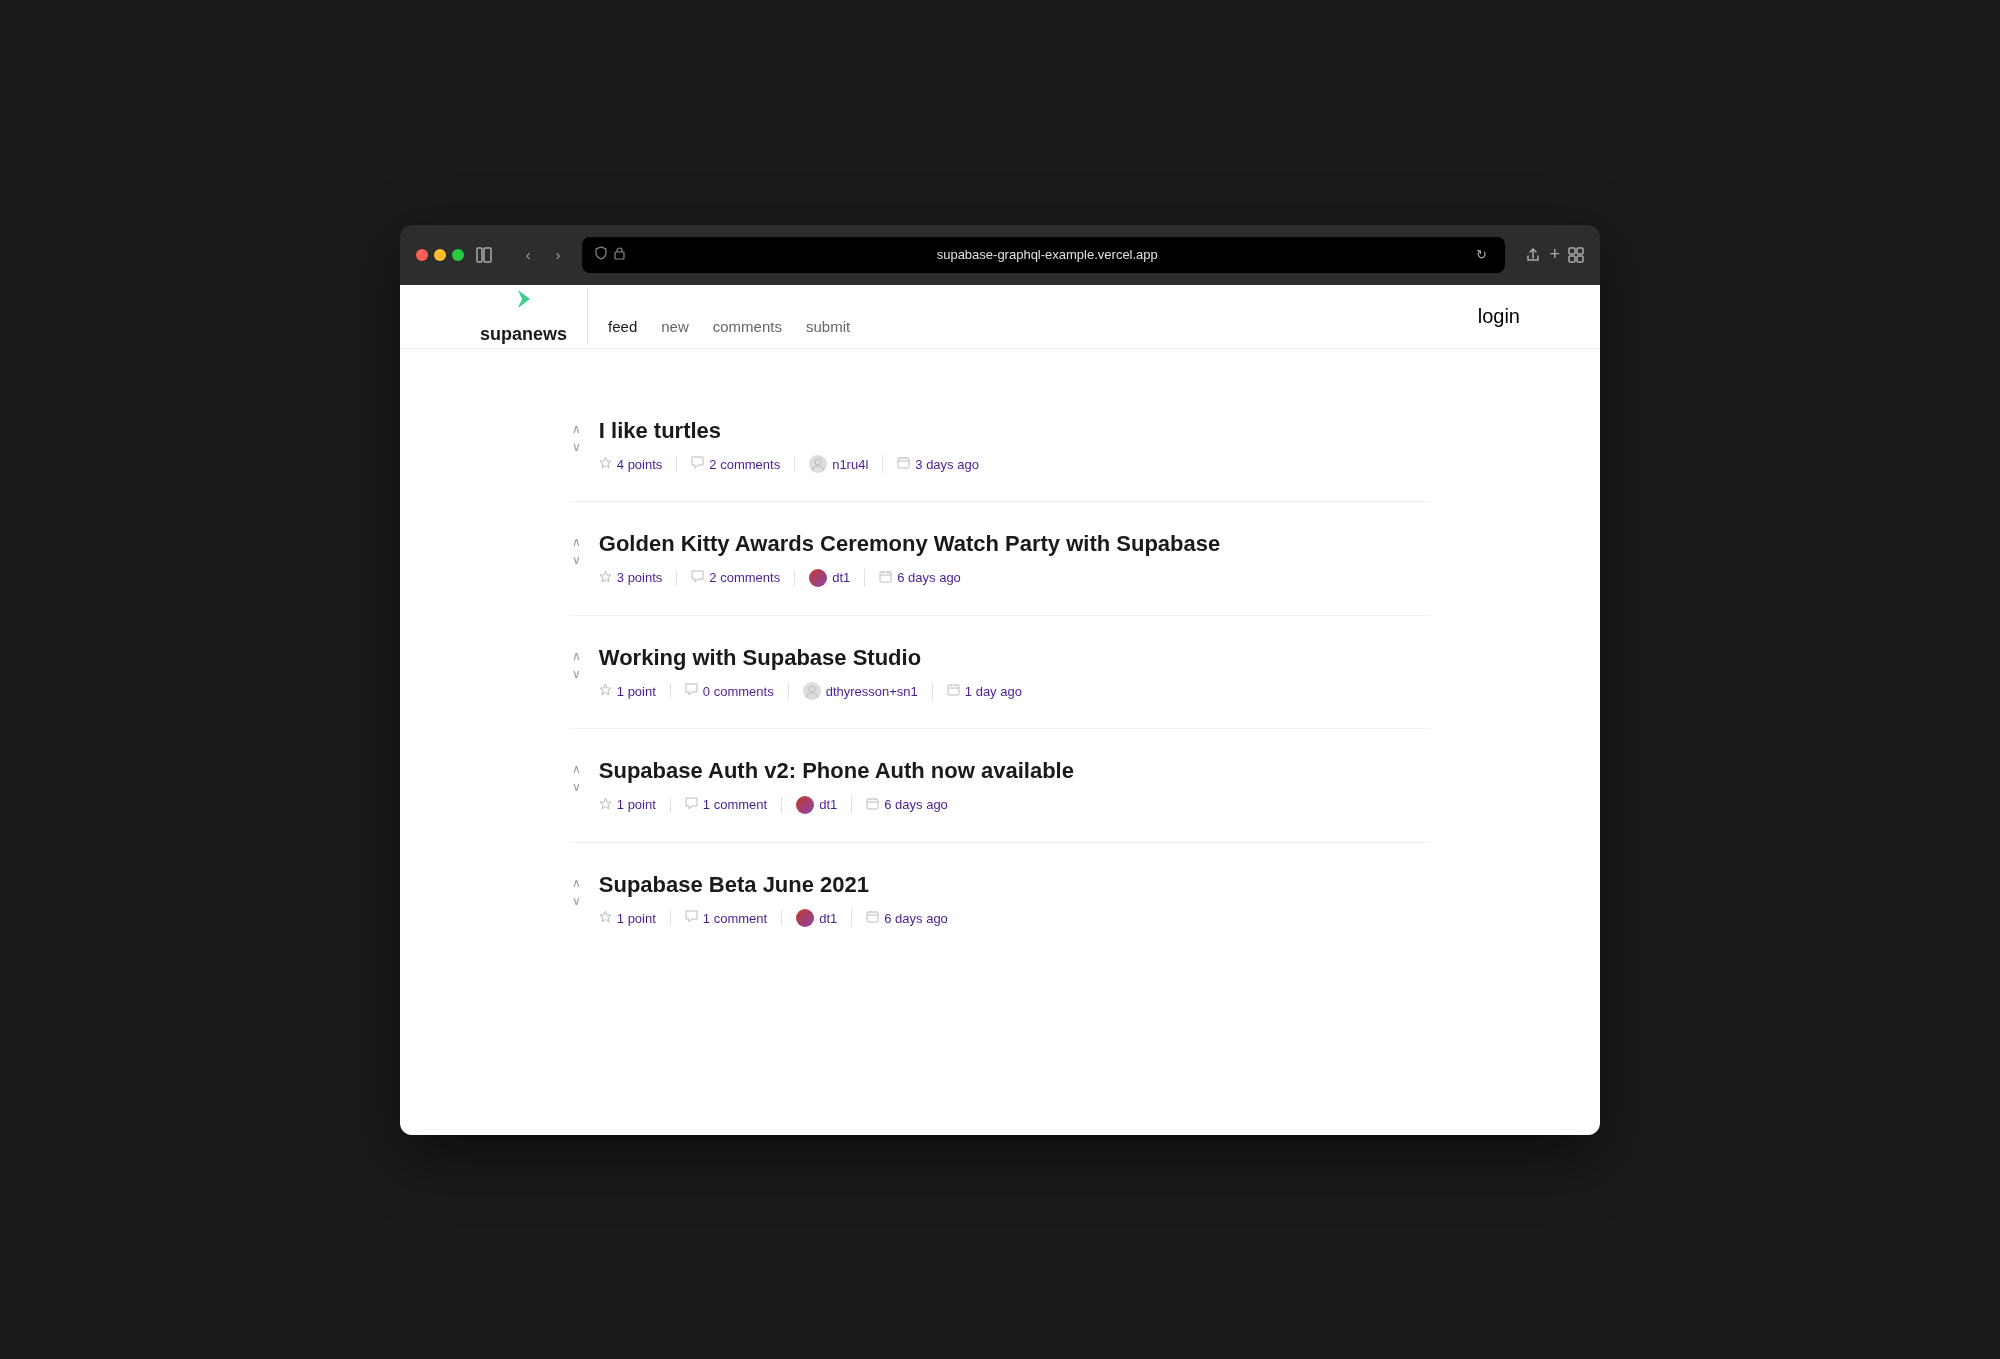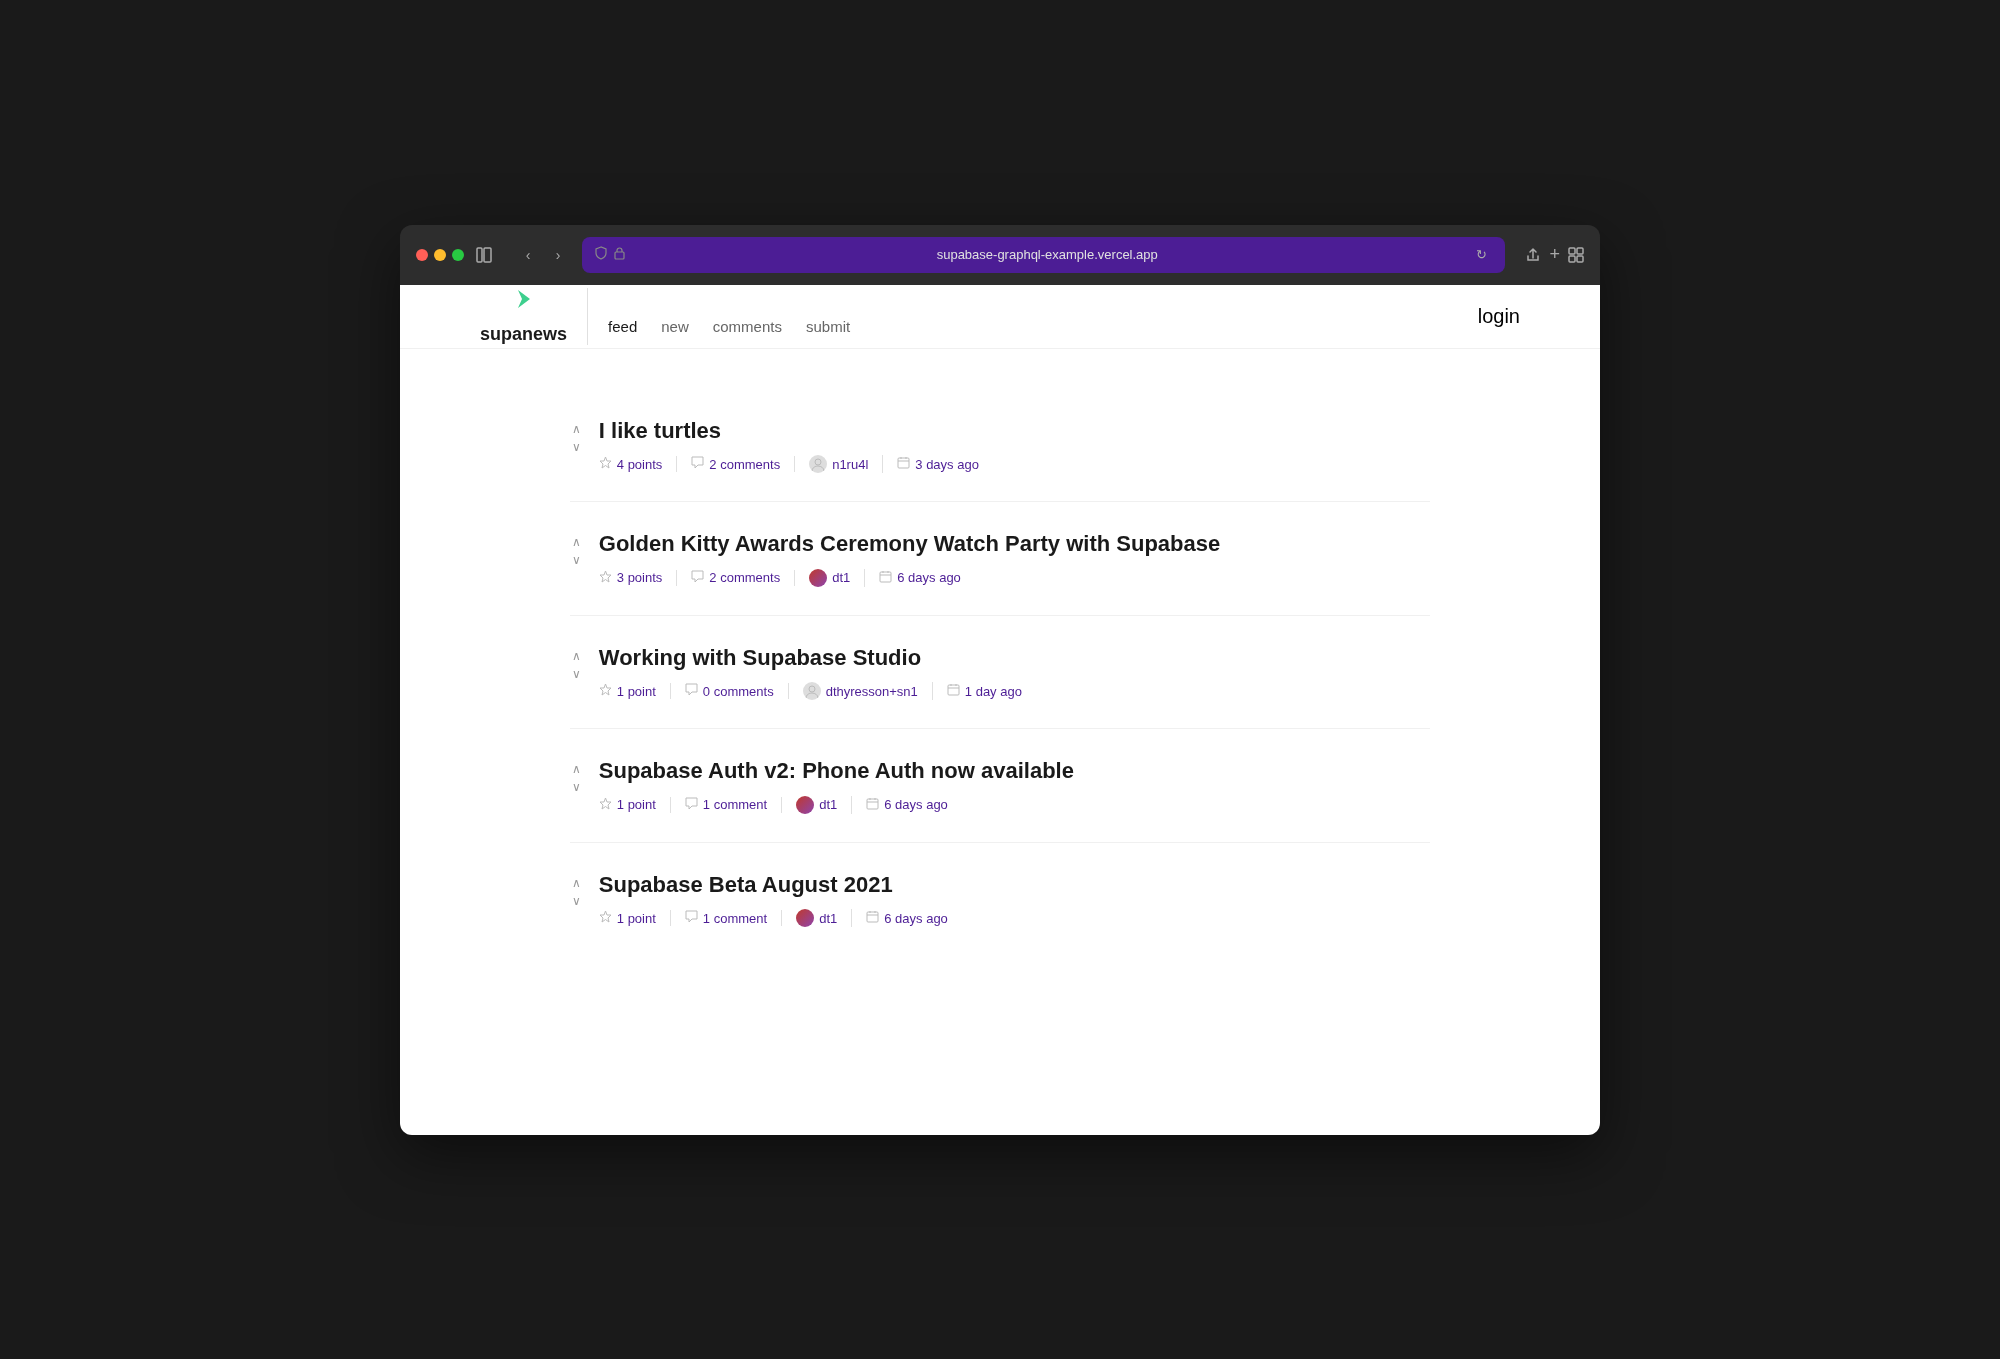--- a/index.html
+++ b/index.html
@@ -71,21 +71,21 @@
       cursor: pointer;
       font-size: 14px;
       display: flex;
       align-items: center;
       justify-content: center;
       margin-right: 4px;
     }
 
     .address-bar {
       flex: 1;
-      background: #4c1d95;
+      background: #000000;
       border-radius: 8px;
       padding: 6px 12px;
       display: flex;
       align-items: center;
       gap: 6px;
     }
 
     .address-bar .shield-icon {
       color: #888;
       font-size: 12px;
@@ -542,21 +542,21 @@
           </div>
         </div>
       </div>
 
       <div class="feed-item">
         <div class="vote-controls">
           <button class="vote-btn">∧</button>
           <button class="vote-btn">∨</button>
         </div>
         <div class="feed-body">
-          <div class="feed-title">Supabase Beta August 2021</div>
+          <div class="feed-title">Supabase Beta June 2021</div>
           <div class="feed-meta">
             <span class="meta-item">
               <span class="meta-icon">
                 <svg width="13" height="13" viewBox="0 0 13 13" fill="none">
                     <path d="M6.5 1L8 5h4L9 8l1 4-3.5-2.5L3 12l1-4-3-3h4z" stroke="#bbb" stroke-width="1" fill="none"></path>
                   </svg>
               </span>
               <span>1 point</span>
             </span>
             <span class="meta-item">

